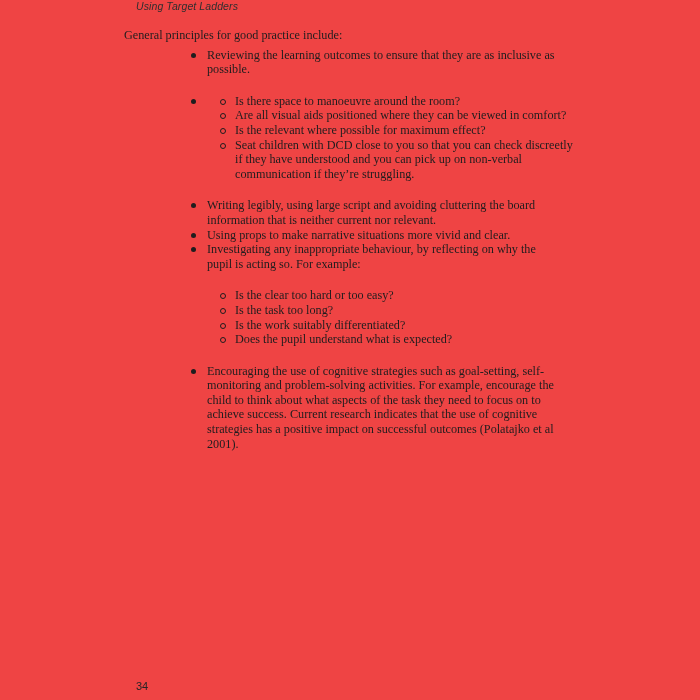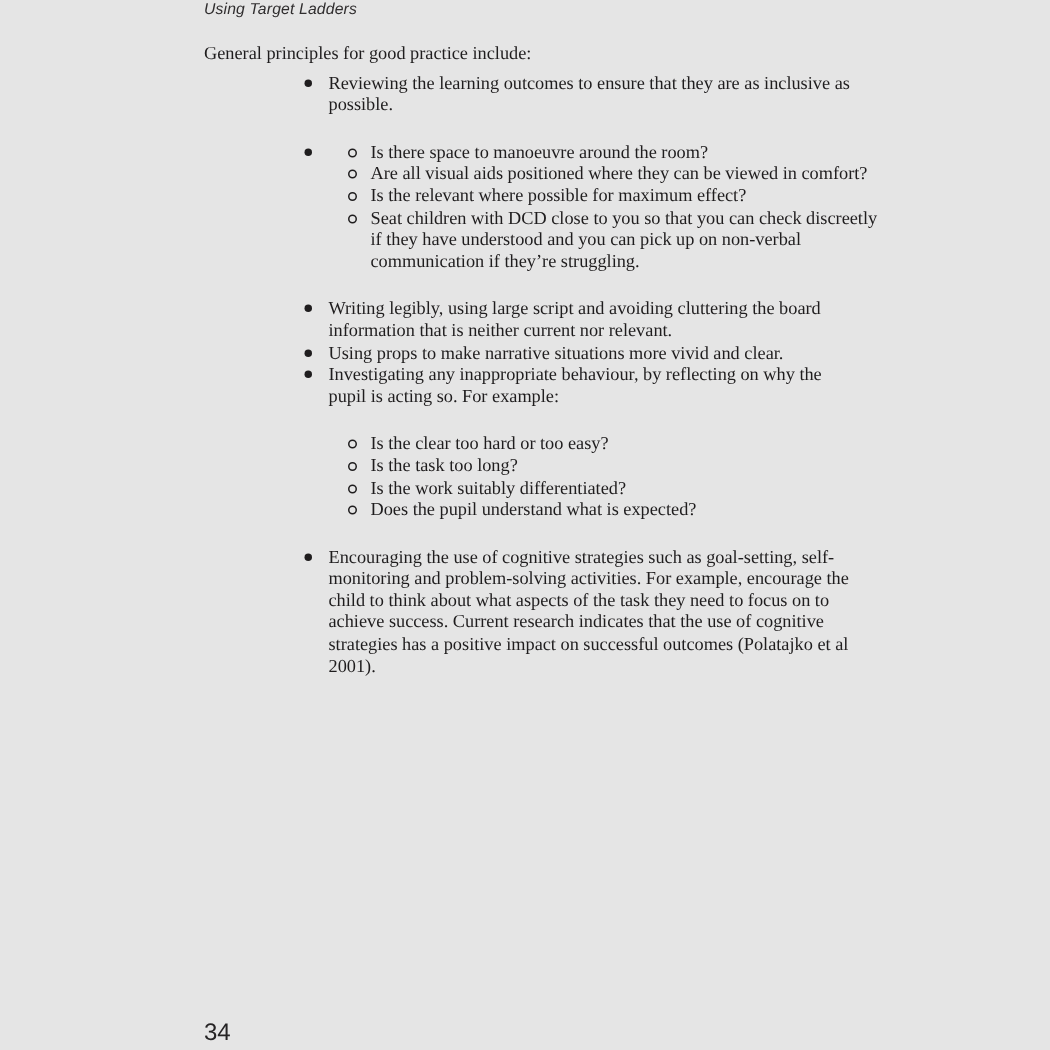--- a/index.html
+++ b/index.html
@@ -10,36 +10,36 @@
     width: 700px;
     height: 700px;
     background: #ffffff;
     position: relative;
     overflow: hidden;
     font-family: "Liberation Serif", serif;
   }
   .page {
     position: absolute;
     inset: 0;
-    background: #e5e5e5;
+    background: #ef4444;
   }
   .running-header {
     position: absolute;
     left: 136px;
     top: 0px;
     font-family: "Liberation Sans", sans-serif;
     font-style: italic;
     font-size: 10.5px;
     line-height: 13px;
     color: #302e2f;
     letter-spacing: 0.1px;
   }
   .content {
     position: absolute;
-    left: 136px;
+    left: 124px;
     top: 28px;
     width: 500px;
     font-family: "Liberation Serif", serif;
     font-size: 12.2px;
     line-height: 14.6px;
     color: #1f1d1e;
   }
   .intro {
     margin: 0;
   }
@@ -78,21 +78,21 @@
     height: 4px;
     border-radius: 50%;
     border: 1px solid #1f1d1e;
     background: transparent;
   }
   .page-number {
     position: absolute;
     left: 136px;
     top: 680px;
     font-family: "Liberation Sans", sans-serif;
-    font-size: 16px;
+    font-size: 11px;
     color: #262425;
   }
 </style>
 </head>
 <body>
 
 <div class="page">
 
   <div class="running-header">Using Target Ladders</div>
 

